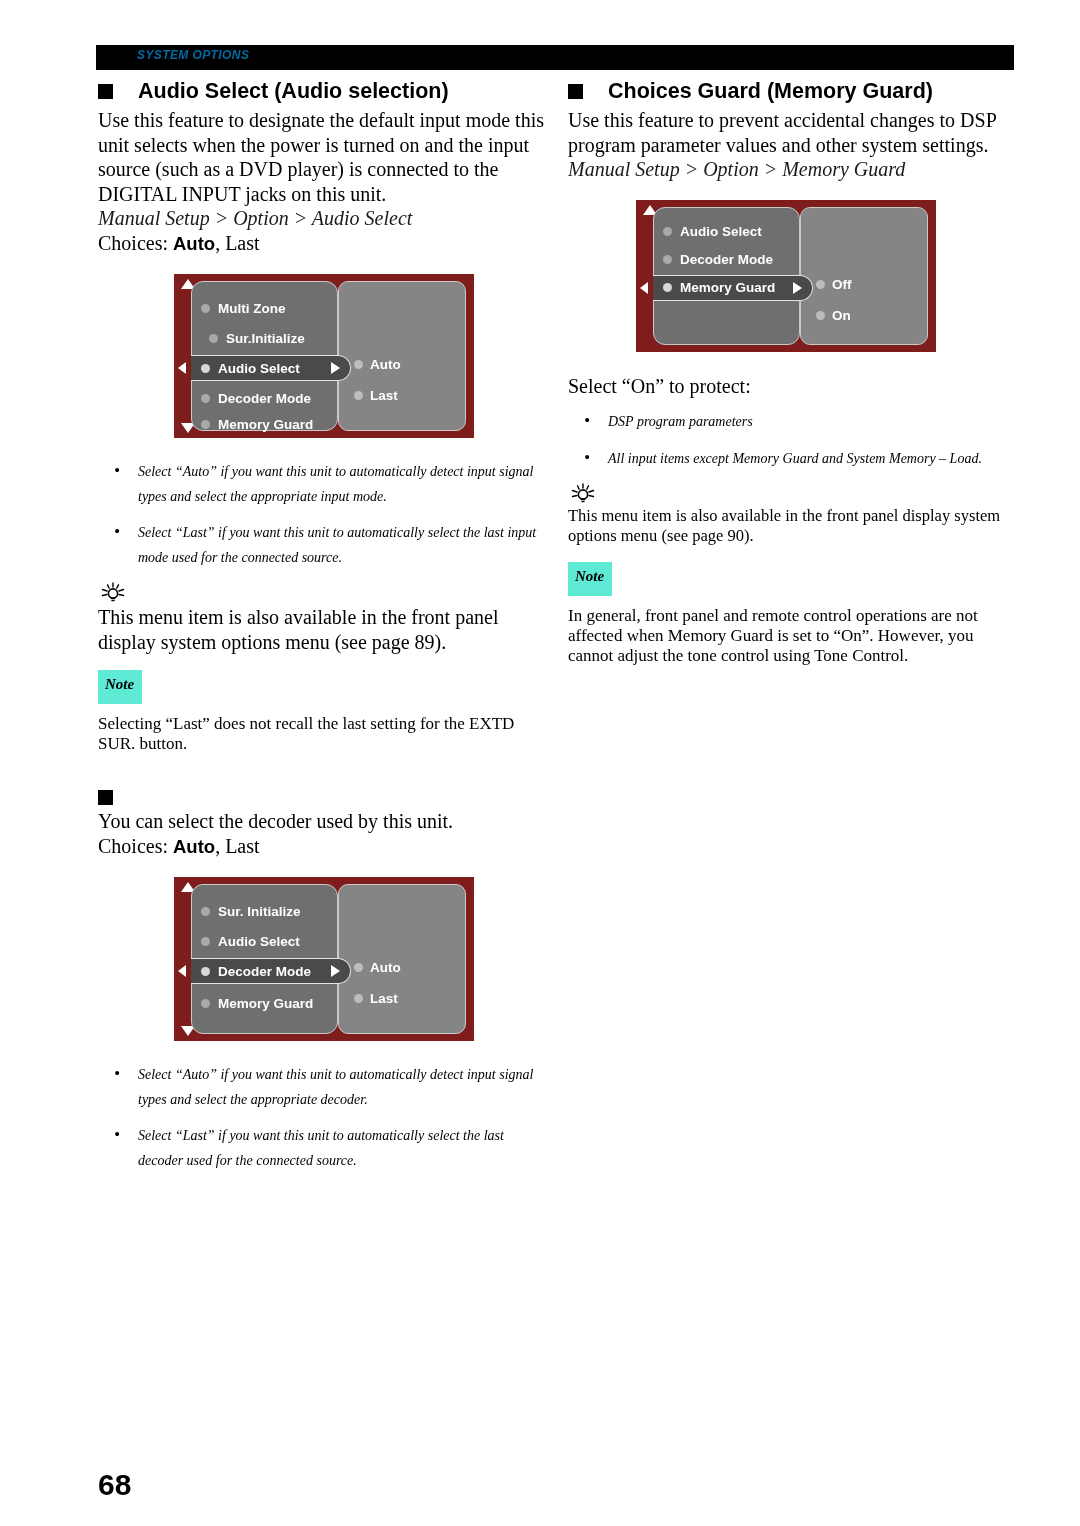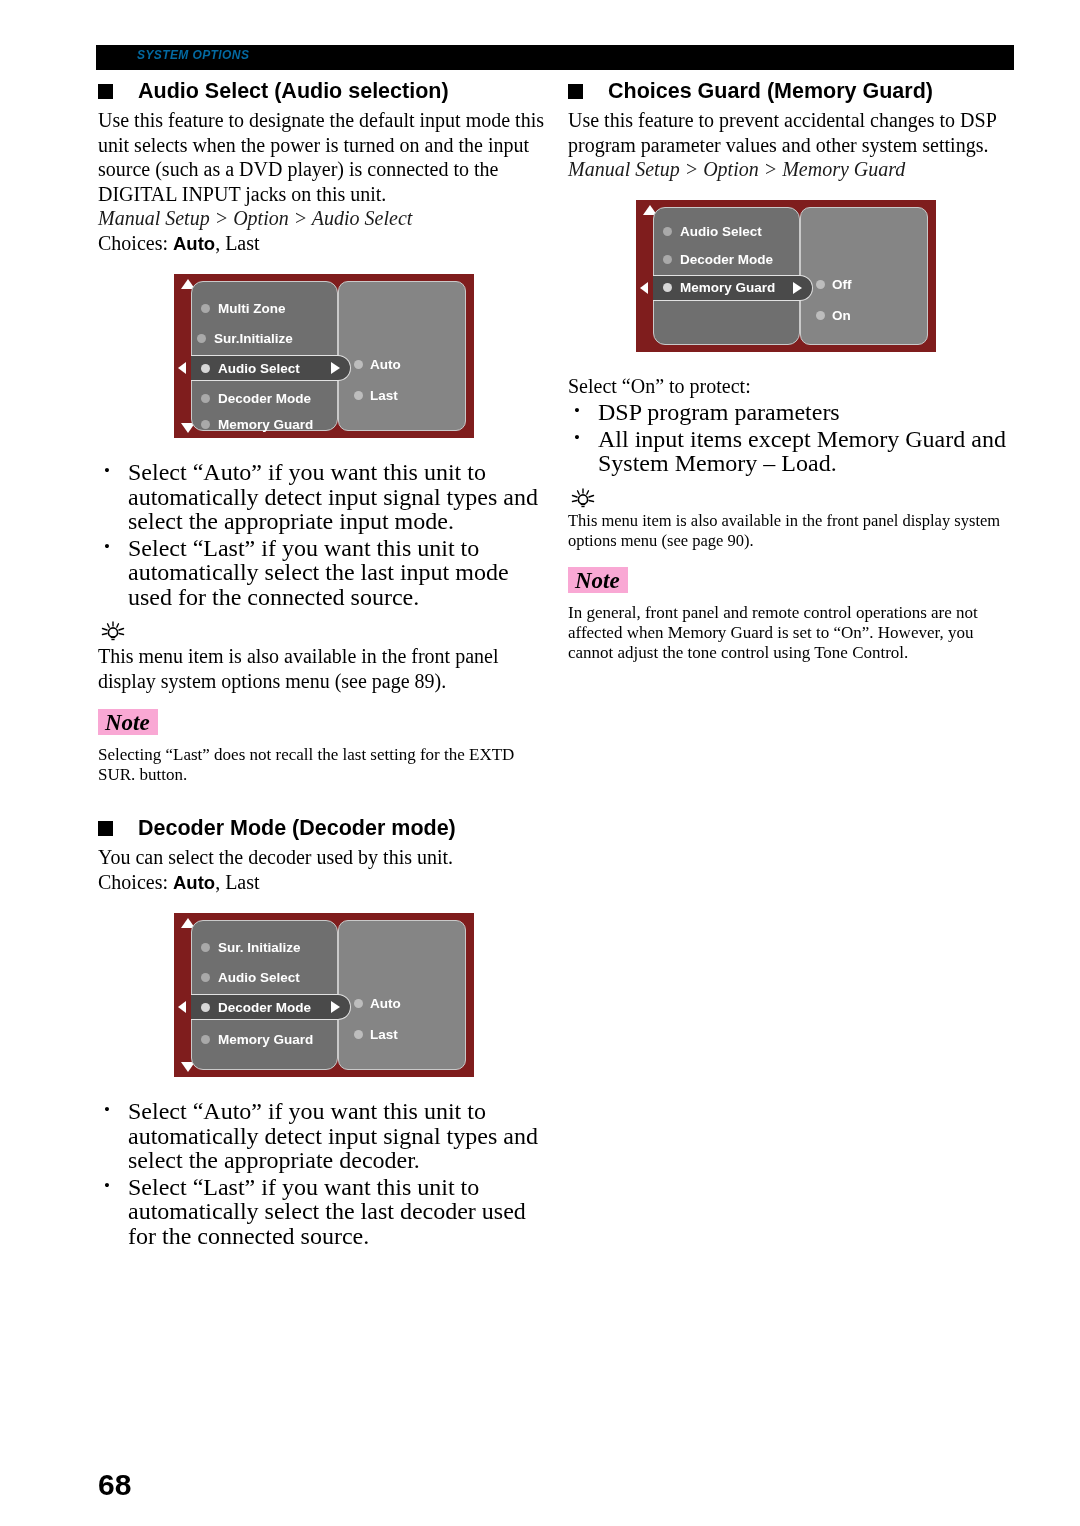--- a/index.html
+++ b/index.html
@@ -96,23 +96,24 @@
 
   
   ul.bullets {
     list-style: none;
     margin: 0;
     padding: 0;
   }
   ul.bullets li {
     position: relative;
     padding-left: 28px;
-    font-size: 24px;
+    font-size: 14px;
     line-height: 24.5px;
-    margin: 2px;
+    margin: 12px;
+    font-style: italic;
   }
   ul.bullets li::before {
     content: "\2022";
     position: absolute;
     left: 4px;
     top: -1px;
     font-size: 17px;
   }
 
   
@@ -131,27 +132,27 @@
   .tip-text-lg {
     font-size: 20px;
     line-height: 24.5px;
     margin: 0;
   }
 
   
   .note-block { margin-top: 16px; }
   .note-badge {
     display: inline-block;
-    background: #f9a8d4;
+    background: #5eead4;
     font-family: "Liberation Serif", serif;
     font-style: italic;
     font-weight: bold;
-    font-size: 23px;
+    font-size: 15px;
     line-height: 24px;
-    padding: 2px 8px 0 7px;
+    padding: 2px 8px 8px 7px;
   }
   .note-text {
     font-size: 17px;
     line-height: 20px;
     margin: 10px 0 0 0;
   }
 
   
   .osd {
     position: relative;
@@ -302,21 +303,21 @@
       <div class="osd-scroll-dn"></div>
       <div class="osd-inner">
         <div class="osd-left" style="width:147px;"></div>
         <div class="osd-right" style="left:147px;"></div>
 
         <div class="osd-row" style="top:14px;height:26px;padding-left:10px;width:147px;font-size:13.5px;">
           <span class="dot"></span>
           <span>Multi Zone</span>
         </div>
 
-        <div class="osd-row" style="top:44px;height:26px;padding-left:6px;width:147px;font-size:13.5px;">
+        <div class="osd-row" style="top:44px;height:26px;padding-left:18px;width:147px;font-size:13.5px;">
           <span class="dot"></span>
           <span>Sur.Initialize</span>
         </div>
 
         <div class="osd-caret-left" style="left:-13px;top:81px;"></div>
         <div class="osd-row sel" style="top:74px;height:26px;padding-left:10px;width:160px;font-size:13.5px;">
           <span class="dot"></span>
           <span>Audio Select</span>
           <span class="osd-caret-right"></span>
         </div>
@@ -367,21 +368,20 @@
 
     <div class="note-block">
       <span class="note-badge">Note</span>
       <p class="note-text">Selecting “Last” does not recall the last setting for the EXTD SUR. button.</p>
     </div>
   </div>
 
   <div style="margin-top:30px;">
     <div class="section-head">
       <span class="sq-bullet"></span>
-      <span class="section-head-title">Decoder Mode (Decoder mode)</span>
     </div>
 
     <p class="body-text">You can select the decoder used by this unit.</p>
 
 
     <p class="choices-line">
       <span>Choices:</span>
       <span class="bold">Auto</span><span>, Last</span>
     </p>
 

